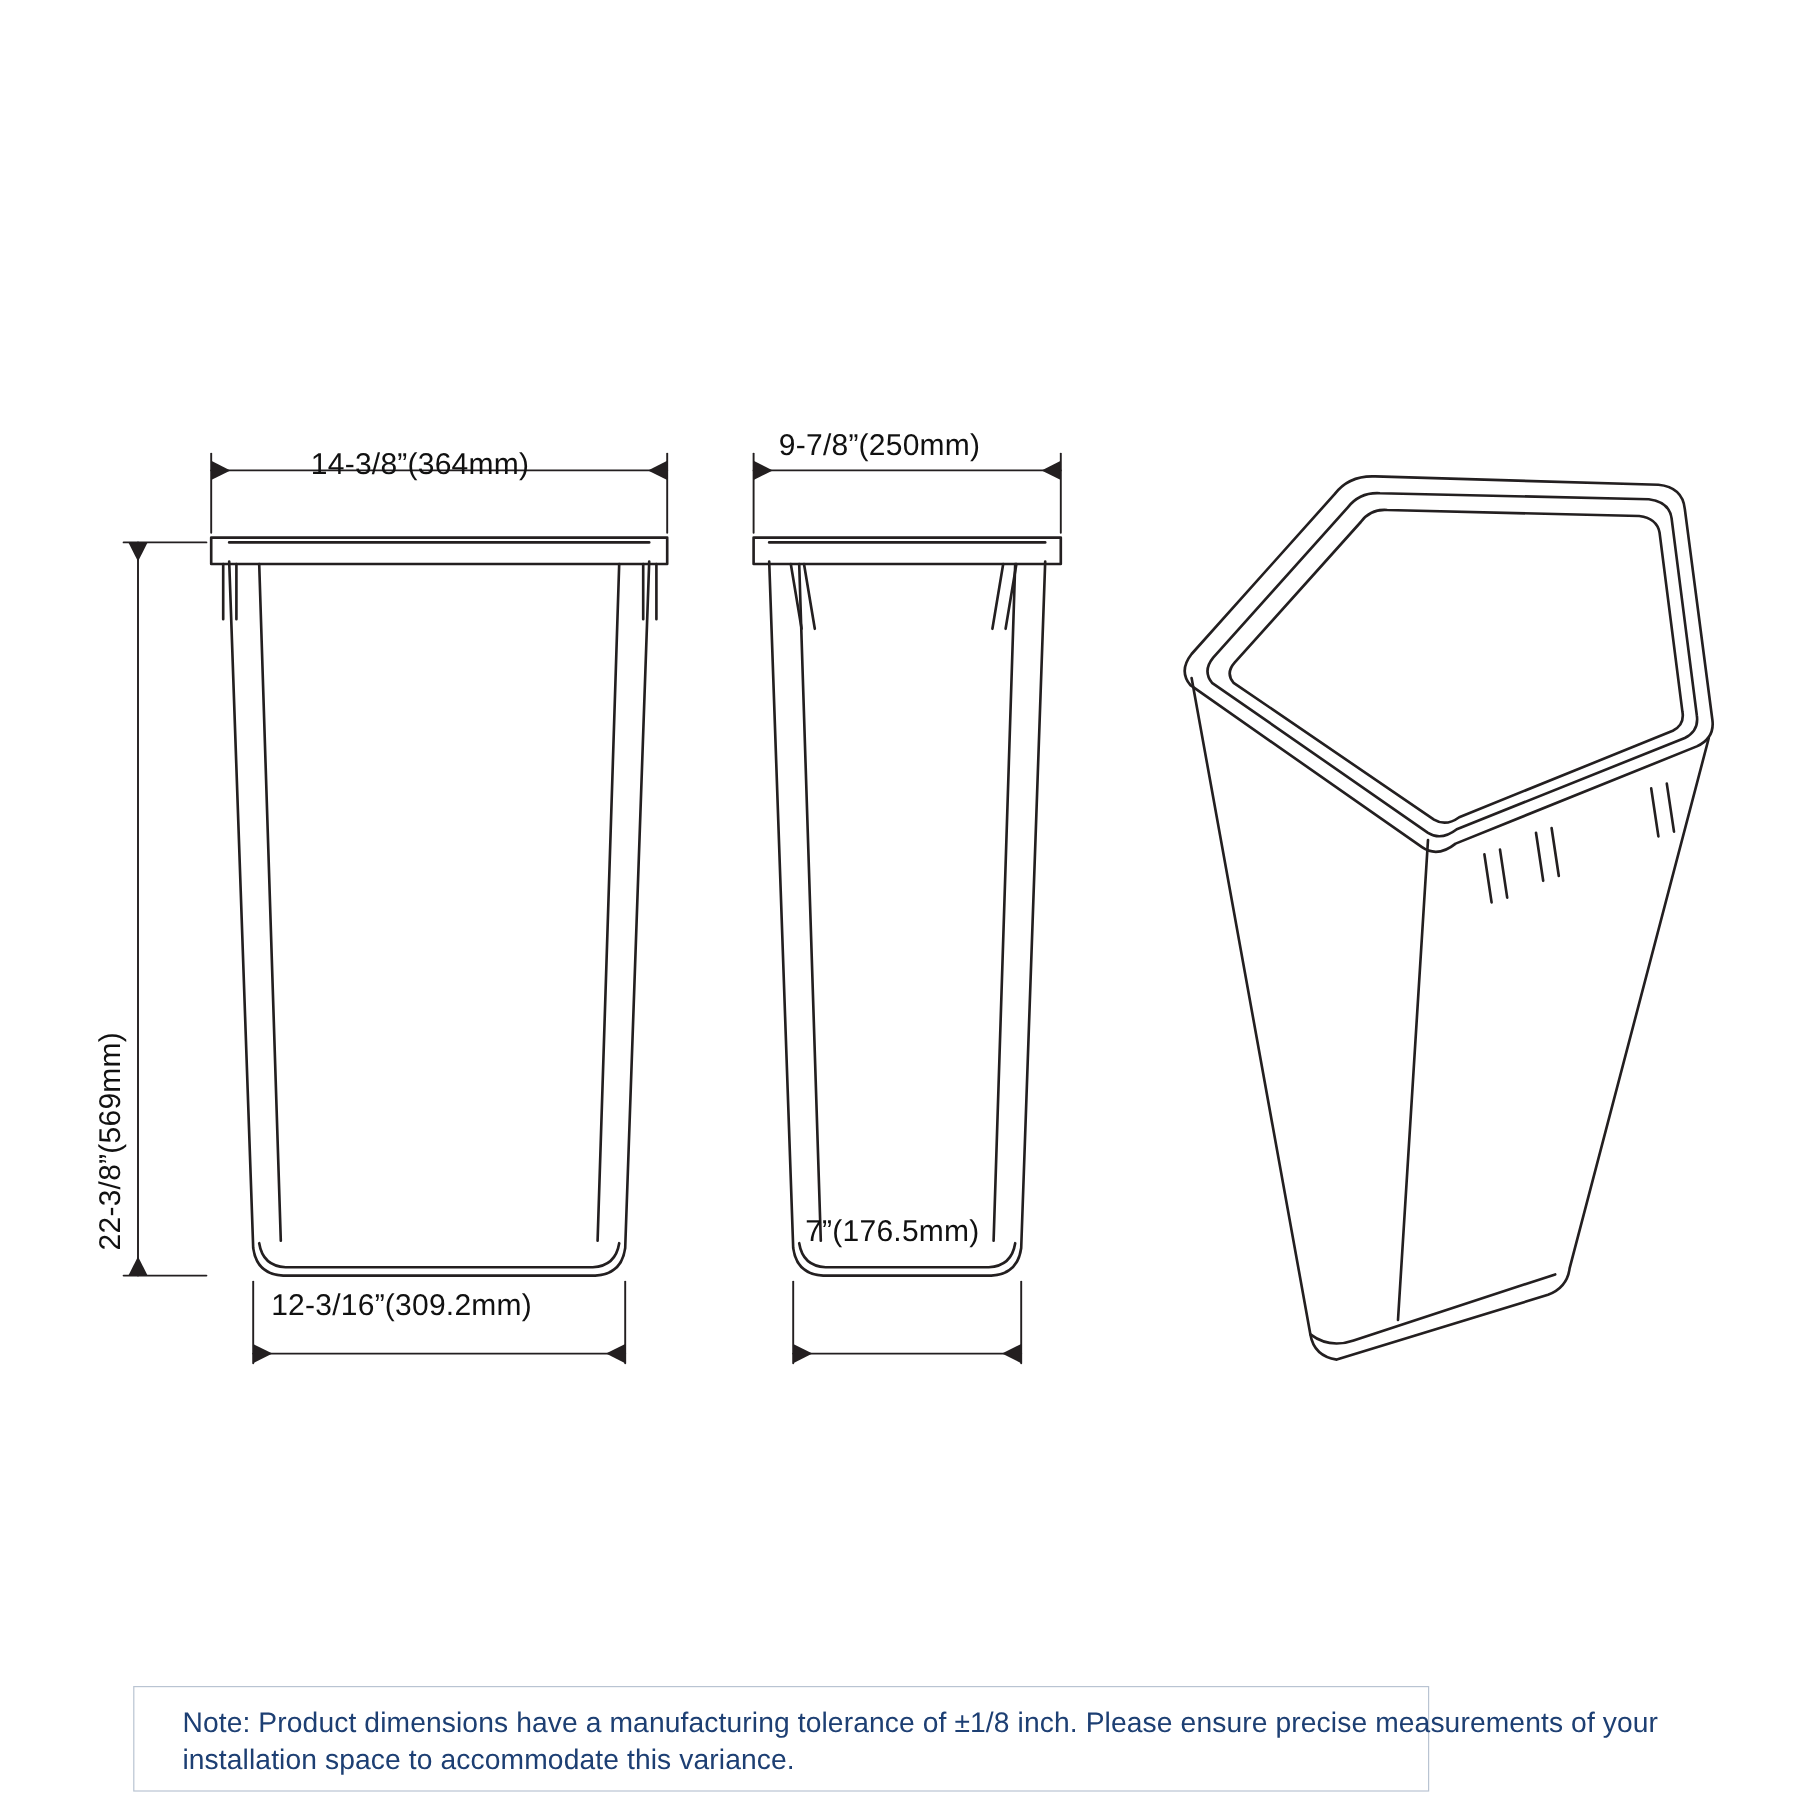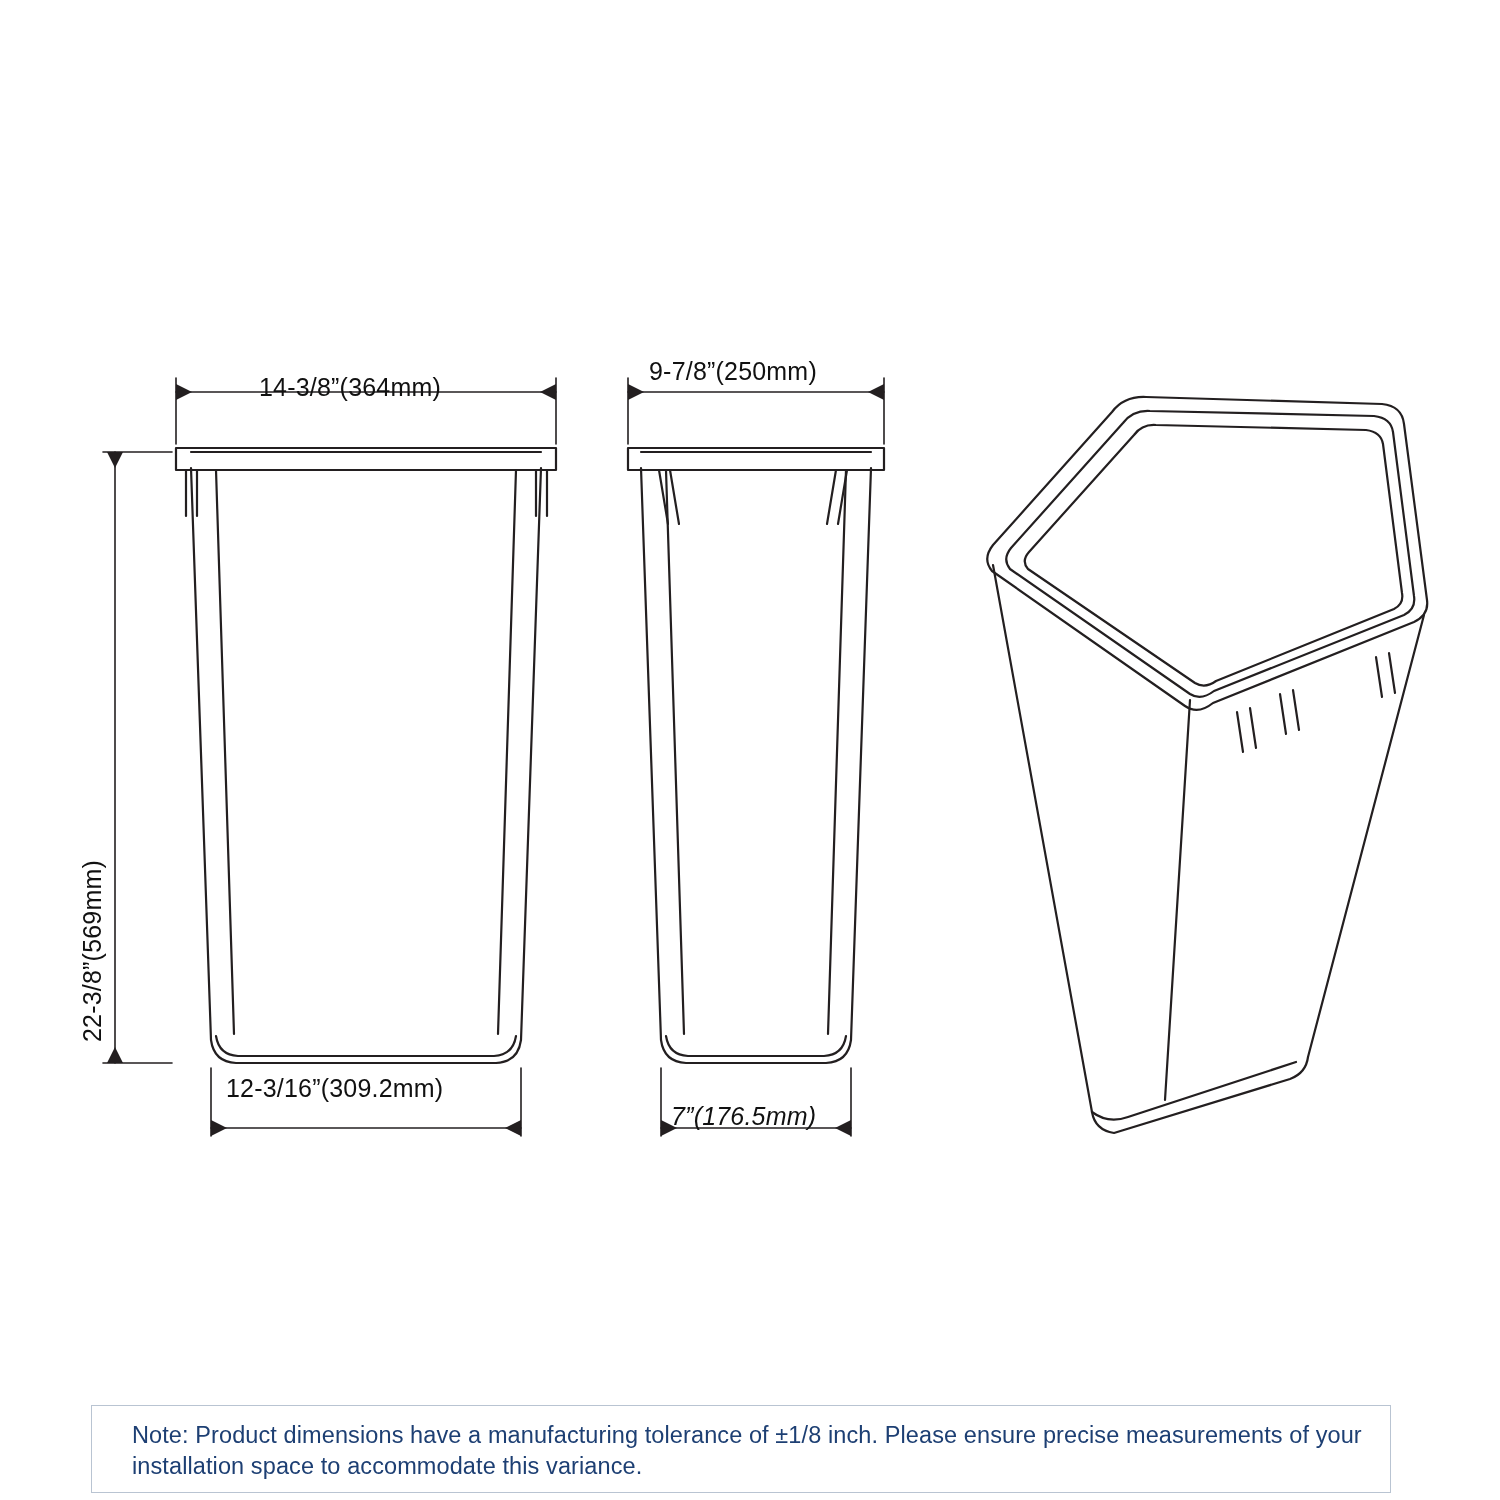--- a/index.html
+++ b/index.html
@@ -36,23 +36,23 @@
     color: #111111;
     white-space: nowrap;
     letter-spacing: 0.2px;
   }
   .dim-label.vertical {
     transform-origin: 0 0;
     transform: rotate(-90deg);
   }
   #note-box {
     position: absolute;
-    left: 91px;
+    left: 111px;
     top: 1405px;
-    width: 1300px;
+    width: 1080px;
     height: 88px;
     border: 1px solid #b9c4d2;
     background: #ffffff;
     box-sizing: border-box;
   }
   #note-text {
     position: absolute;
     left: 40px;
     top: 14px;
     width: 1240px;
@@ -159,21 +159,21 @@
 
     </g>
   </svg>
 
   <div class="dim-label" style="left:259px; top:357px;margin-top:16px;">14-3/8”(364mm)</div>
 
   <div class="dim-label" style="left:649px; top:357px;text-align:center;">9-7/8”(250mm)</div>
 
   <div class="dim-label" style="left:226px; top:1074px;">12-3/16”(309.2mm)</div>
 
-  <div class="dim-label" style="left:671px; top:1102px;font-style:italic;">7”(176.5mm)</div>
+  <div class="dim-label" style="left:671px; top:1012px;">7”(176.5mm)</div>
 
   <div class="dim-label vertical" style="left:78px; top:1042px;">22-3/8”(569mm)</div>
 
   <div id="note-box">
     <div id="note-text">Note: Product dimensions have a manufacturing tolerance of ±1/8 inch. Please ensure precise measurements of your installation space to accommodate this variance.</div>
   </div>
 
 </div>
 
 </body></html>

